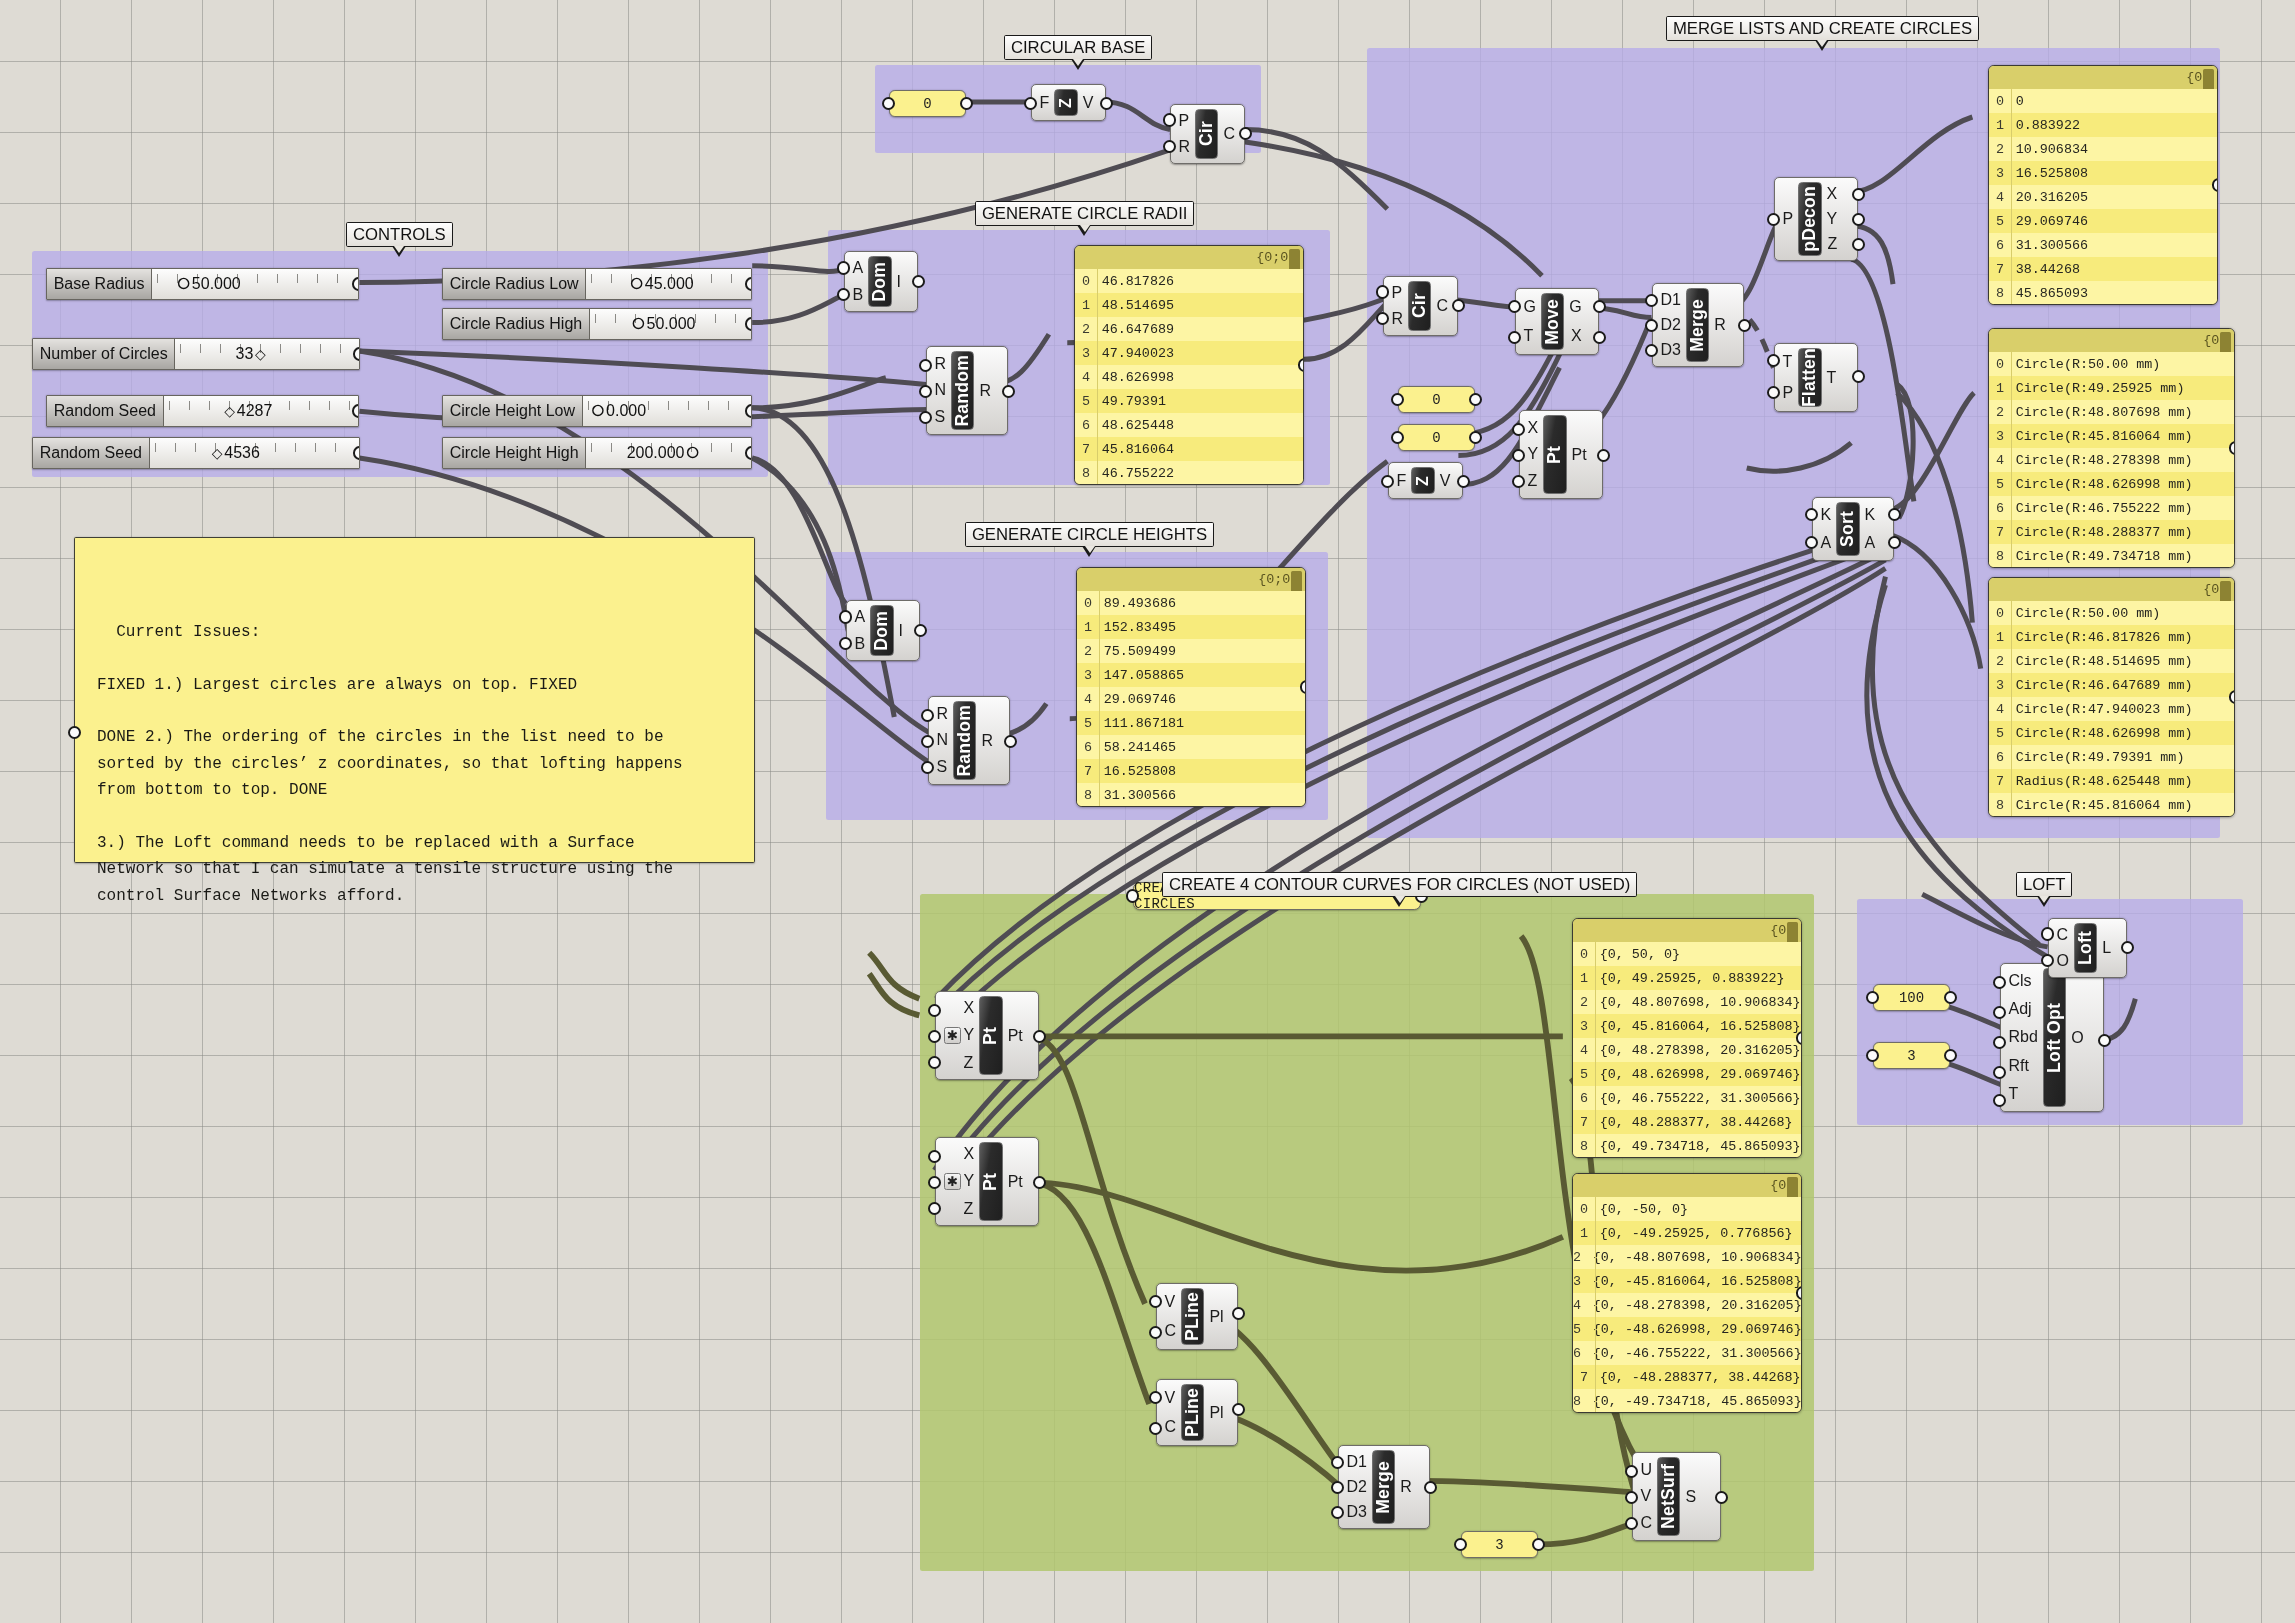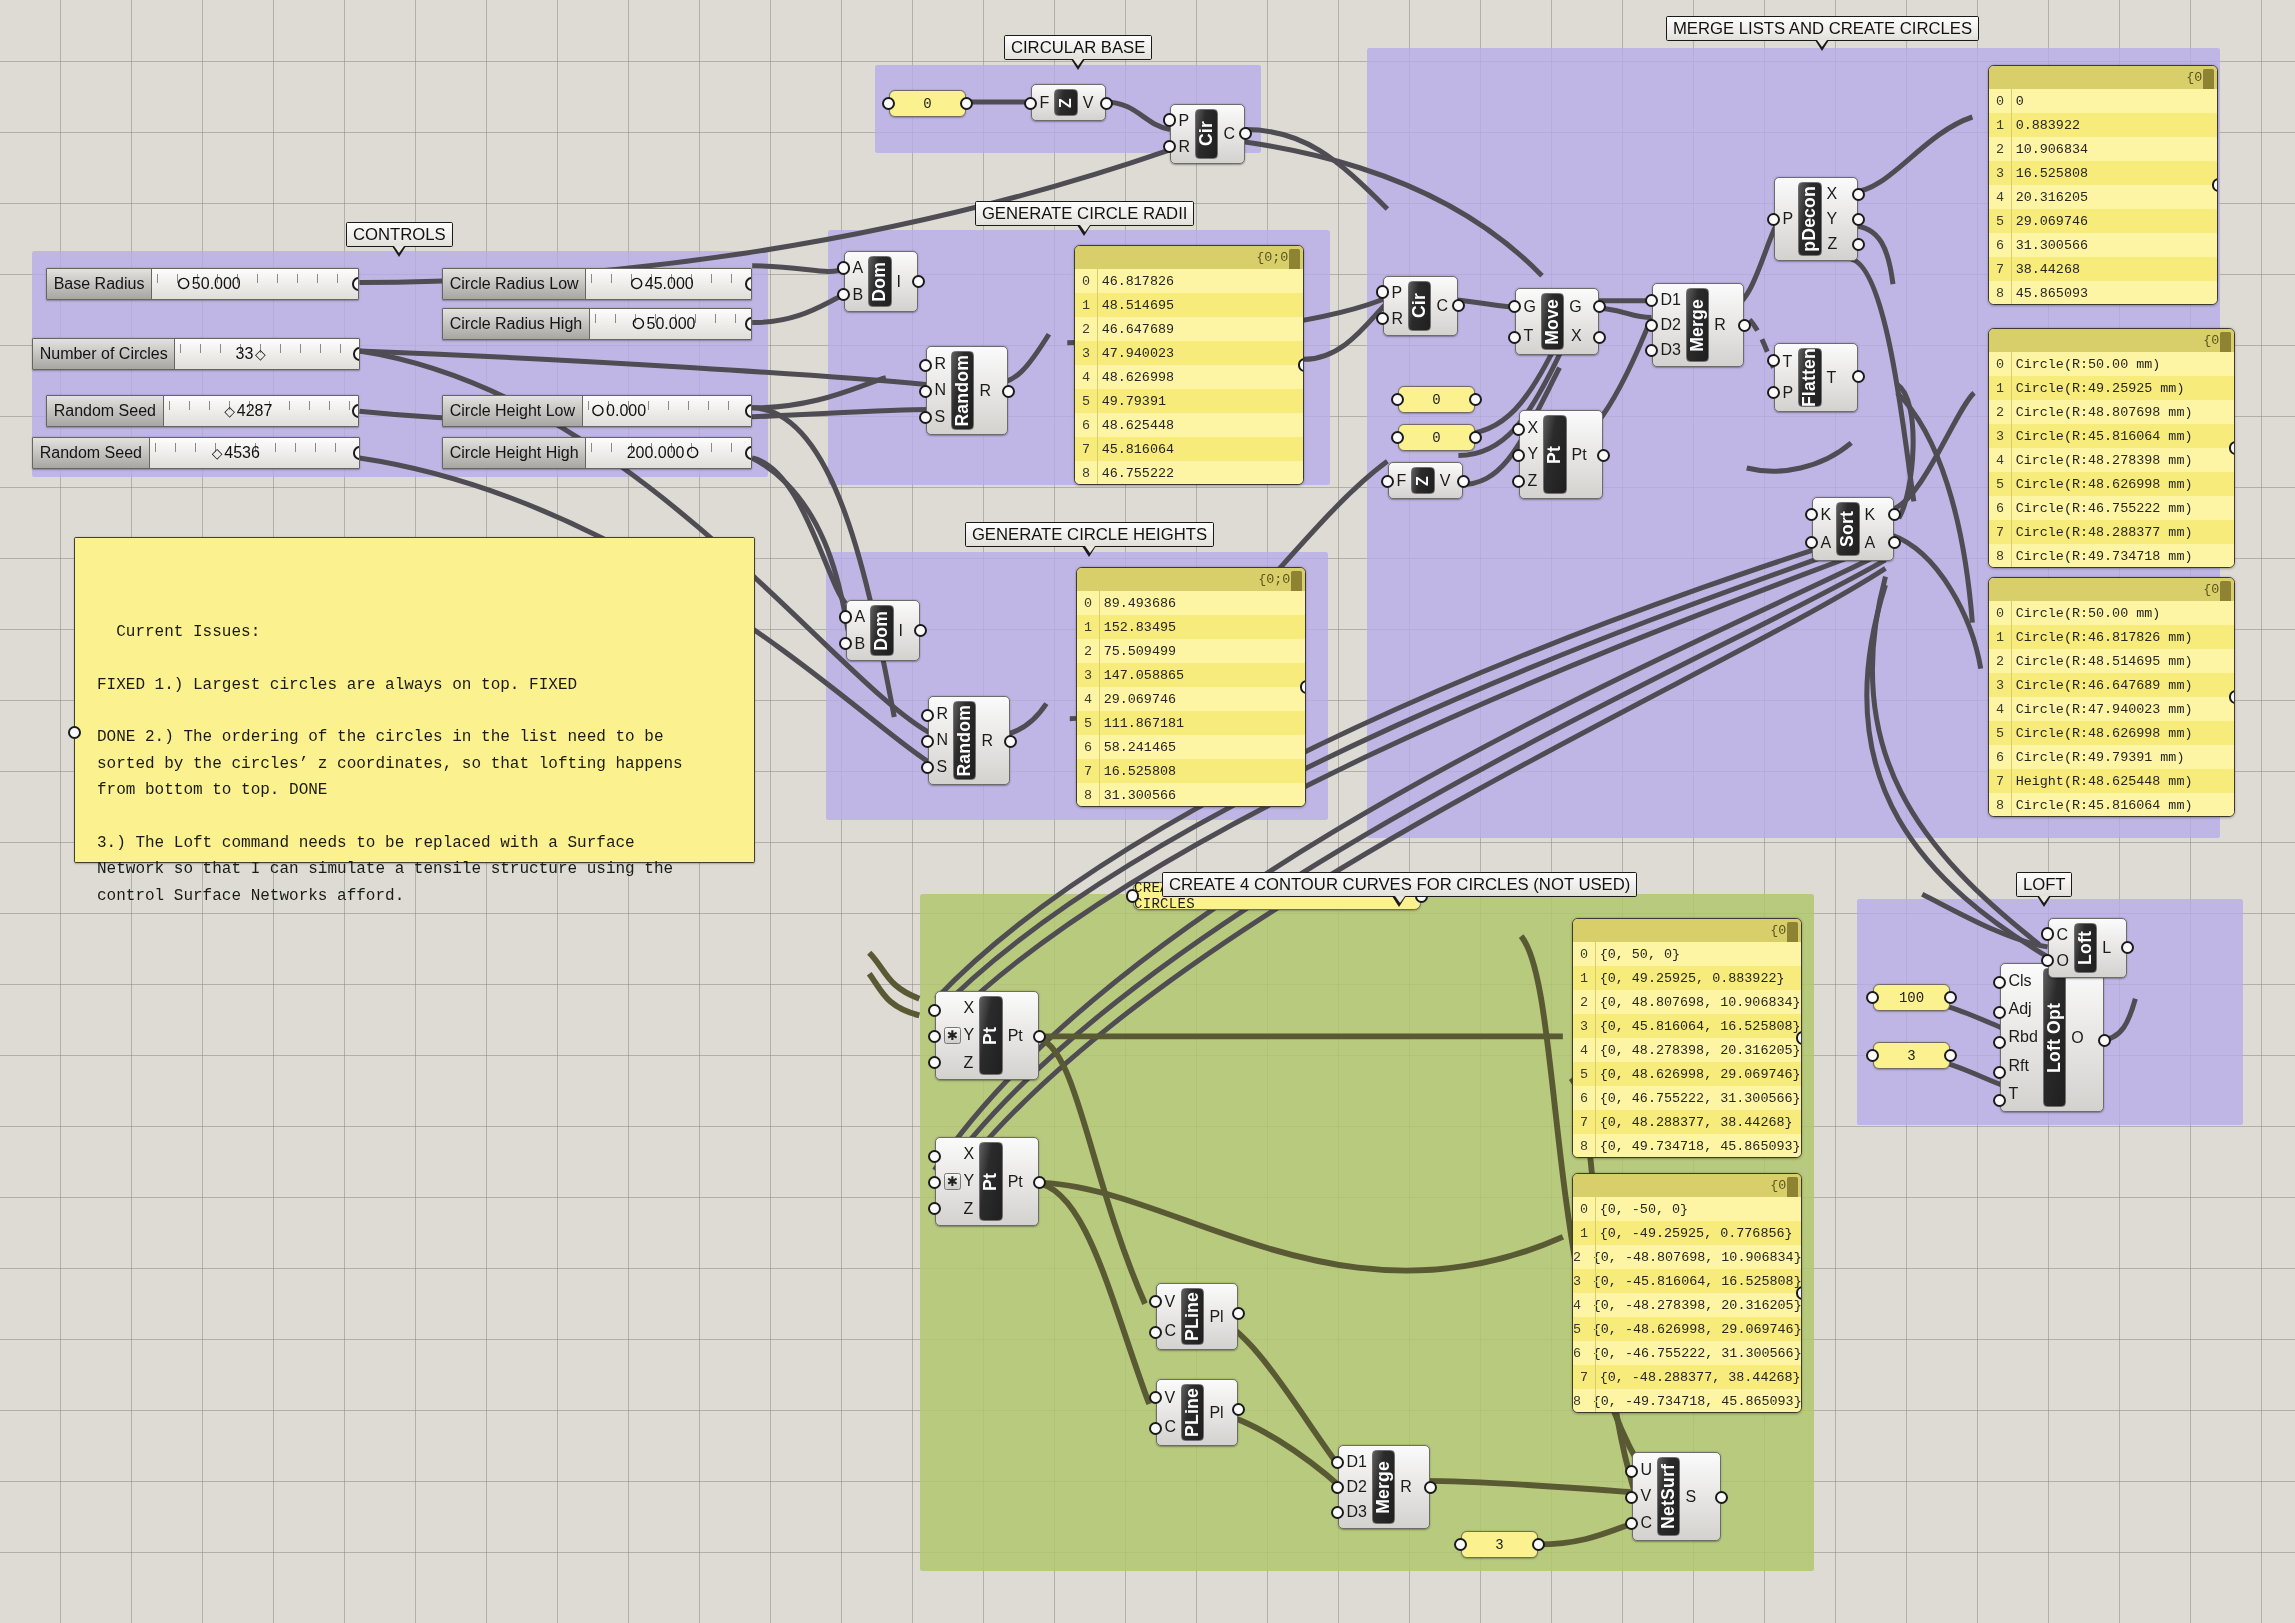--- a/index.html
+++ b/index.html
@@ -885,21 +885,21 @@
       <span class="txt">Circle(R:48.626998 mm)</span>
     </div>
   <div class="prow2">
       <span class="idx">6</span>
       <span class="sep"></span>
       <span class="txt">Circle(R:49.79391 mm)</span>
     </div>
   <div class="prow2">
       <span class="idx">7</span>
       <span class="sep"></span>
-      <span class="txt">Height(R:48.625448 mm)</span>
+      <span class="txt">Radius(R:48.625448 mm)</span>
     </div>
   <div class="prow2">
       <span class="idx">8</span>
       <span class="sep"></span>
       <span class="txt">Circle(R:45.816064 mm)</span>
     </div>
   <span class="nub r"></span>
 </div>
 
 <div class="yellow-label" style="left:1133px;top:882px;width:288px;">

